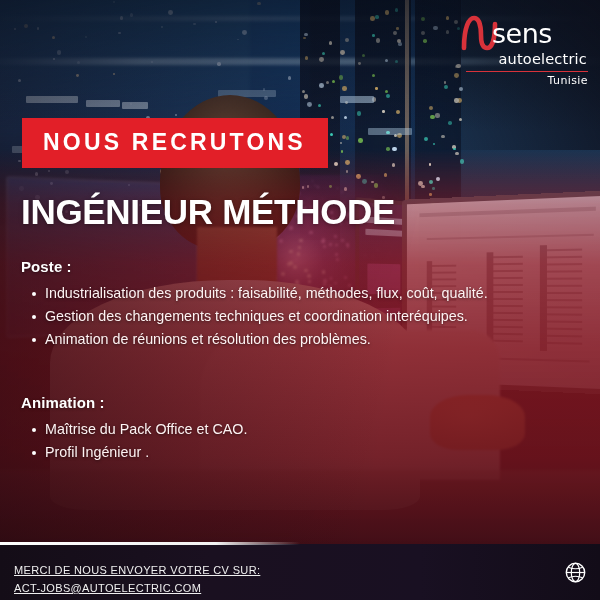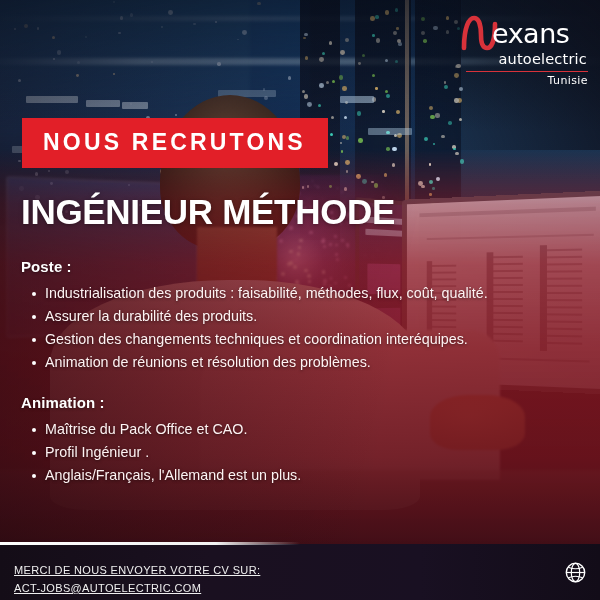--- a/index.html
+++ b/index.html
@@ -818,49 +818,47 @@
     <div class="right-dark"></div>
   </div>
 
   <div class="logo">
     <div class="logo-row">
       <span class="logo-n">
         <svg viewBox="0 0 40 36" width="40" height="36" aria-hidden="true">
           <path d="M4 33 C4 12, 9 3, 14 3 C19 3, 21 11, 21 20 C21 29, 23 33, 27 33 C32 33, 35 24, 35 9" fill="none" stroke="#d8323a" stroke-width="4.6" stroke-linecap="round"></path>
         </svg>
       </span>
-      <span class="logo-word">exans</span>
+      <span class="logo-word">sens</span>
     </div>
     <div class="logo-sub">autoelectric</div>
     <div class="logo-rule"></div>
     <div class="logo-tun">Tunisie</div>
   </div>
 
   <div class="banner">
     <span class="banner-text">NOUS RECRUTONS</span>
   </div>
 
   <div class="job-title">INGÉNIEUR MÉTHODE</div>
 
   <div class="section sec-poste">
     <div class="sec-head">Poste :</div>
     <ul class="bullets">
       <li>Industrialisation des produits : faisabilité, méthodes, flux, coût, qualité.</li>
-      <li>Assurer la durabilité des produits.</li>
       <li>Gestion des changements techniques et coordination interéquipes.</li>
       <li>Animation de réunions et résolution des problèmes.</li>
     </ul>
   </div>
 
   <div class="section sec-exig">
     <div class="sec-head">Animation :</div>
     <ul class="bullets">
       <li>Maîtrise du Pack Office et CAO.</li>
       <li>Profil Ingénieur .</li>
-      <li>Anglais/Français, l'Allemand est un plus.</li>
     </ul>
   </div>
 
 
   <div class="footer">
     <div class="footer-rule"></div>
     <div class="footer-left">
       <div>MERCI DE NOUS ENVOYER VOTRE CV SUR:</div>
       <div>ACT-JOBS@AUTOELECTRIC.COM</div>
     </div>

